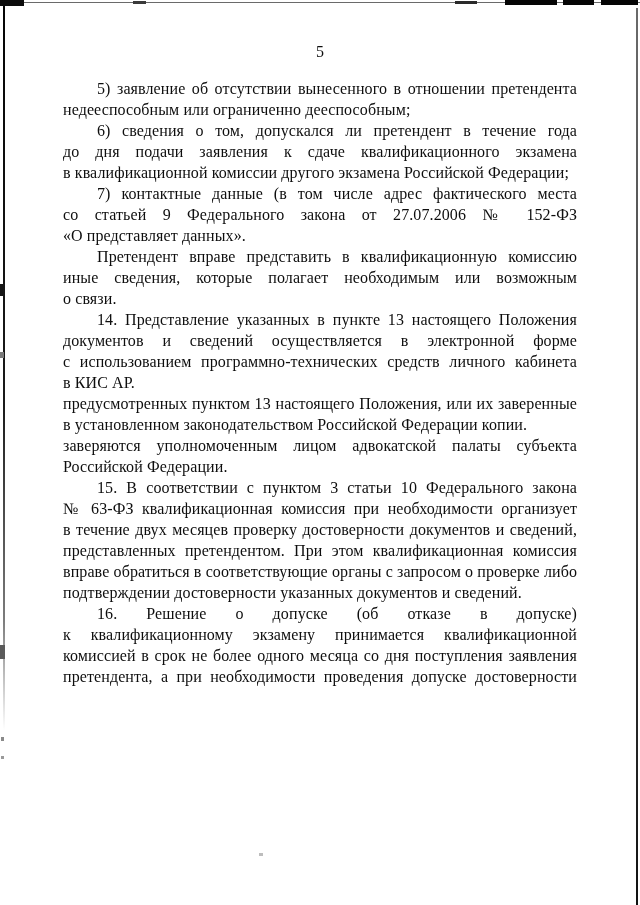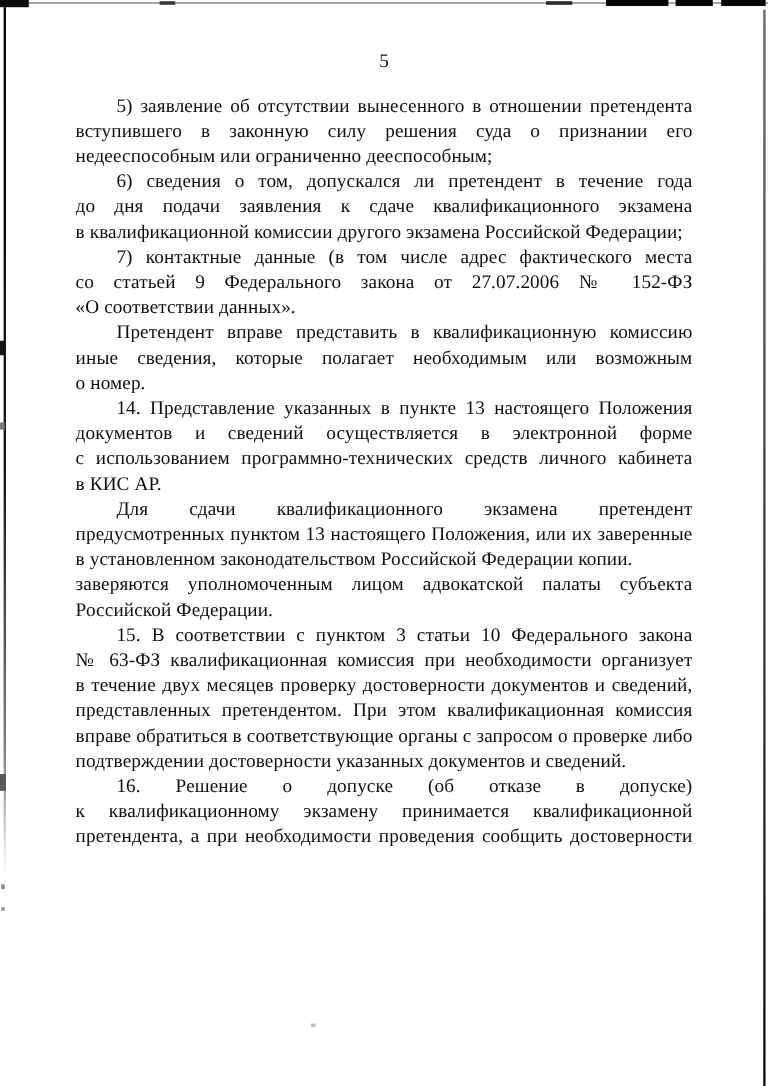--- a/index.html
+++ b/index.html
@@ -78,45 +78,44 @@
   <div class="art left-tick-c"></div>
   <div class="art left-dot-a"></div>
   <div class="art left-dot-b"></div>
   <div class="art right-hairline"></div>
   <div class="art speck"></div>
 
   <div class="content">
     <div class="page-number">5</div>
     <div class="doc-body">
         <div class="line j ind">5) заявление об отсутствии вынесенного в отношении претендента</div>
-        <div class="line j">вступившего в законную силу решения суда о признании его</div>
         <div class="line">недееспособным или ограниченно дееспособным;</div>
         <div class="line j ind">6) сведения о том, допускался ли претендент в течение года</div>
         <div class="line j">до дня подачи заявления к сдаче квалификационного экзамена</div>
         <div class="line">в квалификационной комиссии другого экзамена Российской Федерации;</div>
         <div class="line j ind">7) контактные данные (в том числе адрес фактического места</div>
         <div class="line j">со статьей 9 Федерального закона от 27.07.2006 № 152-ФЗ</div>
-        <div class="line">«О соответствии данных».</div>
+        <div class="line">«О представляет данных».</div>
         <div class="line j ind">Претендент вправе представить в квалификационную комиссию</div>
         <div class="line j">иные сведения, которые полагает необходимым или возможным сообщить</div>
-        <div class="line">о номер.</div>
+        <div class="line">о связи.</div>
         <div class="line j ind">14. Представление указанных в пункте 13 настоящего Положения</div>
         <div class="line j">документов и сведений осуществляется в электронной форме</div>
         <div class="line j">с использованием программно-технических средств личного кабинета</div>
         <div class="line">в КИС АР.</div>
-        <div class="line j ind">Для сдачи квалификационного экзамена претендент</div>
         <div class="line j">предусмотренных пунктом 13 настоящего Положения, или их заверенные</div>
         <div class="line">в установленном законодательством Российской Федерации копии.</div>
         <div class="line j">заверяются уполномоченным лицом адвокатской палаты субъекта</div>
         <div class="line">Российской Федерации.</div>
         <div class="line j ind">15. В соответствии с пунктом 3 статьи 10 Федерального закона</div>
         <div class="line j">№ 63-ФЗ квалификационная комиссия при необходимости организует</div>
         <div class="line j">в течение двух месяцев проверку достоверности документов и сведений,</div>
         <div class="line j">представленных претендентом. При этом квалификационная комиссия</div>
         <div class="line j">вправе обратиться в соответствующие органы с запросом о проверке либо</div>
         <div class="line">подтверждении достоверности указанных документов и сведений.</div>
         <div class="line j ind">16. Решение о допуске (об отказе в допуске)</div>
         <div class="line j">к квалификационному экзамену принимается квалификационной</div>
-        <div class="line j">претендента, а при необходимости проведения сообщить достоверности</div>
+        <div class="line j">комиссией в срок не более одного месяца со дня поступления заявления</div>
+        <div class="line j">претендента, а при необходимости проведения допуске достоверности</div>
       </div>
   </div>
 
 </div>
 
 </body></html>

